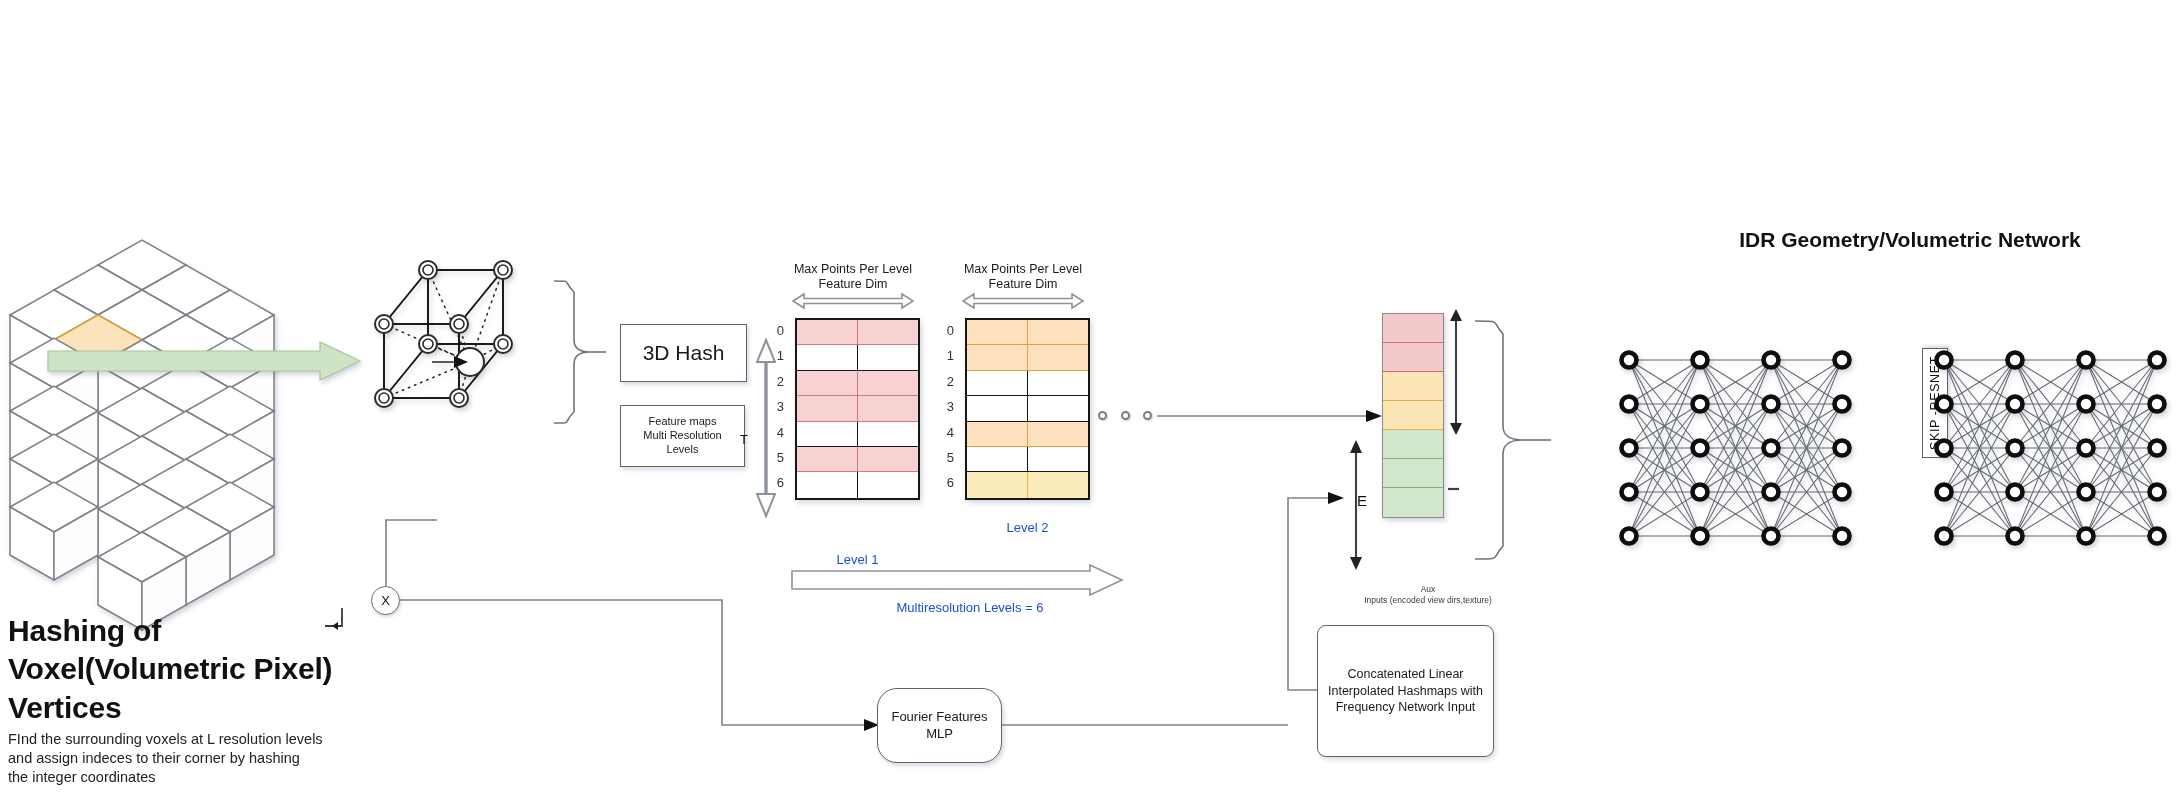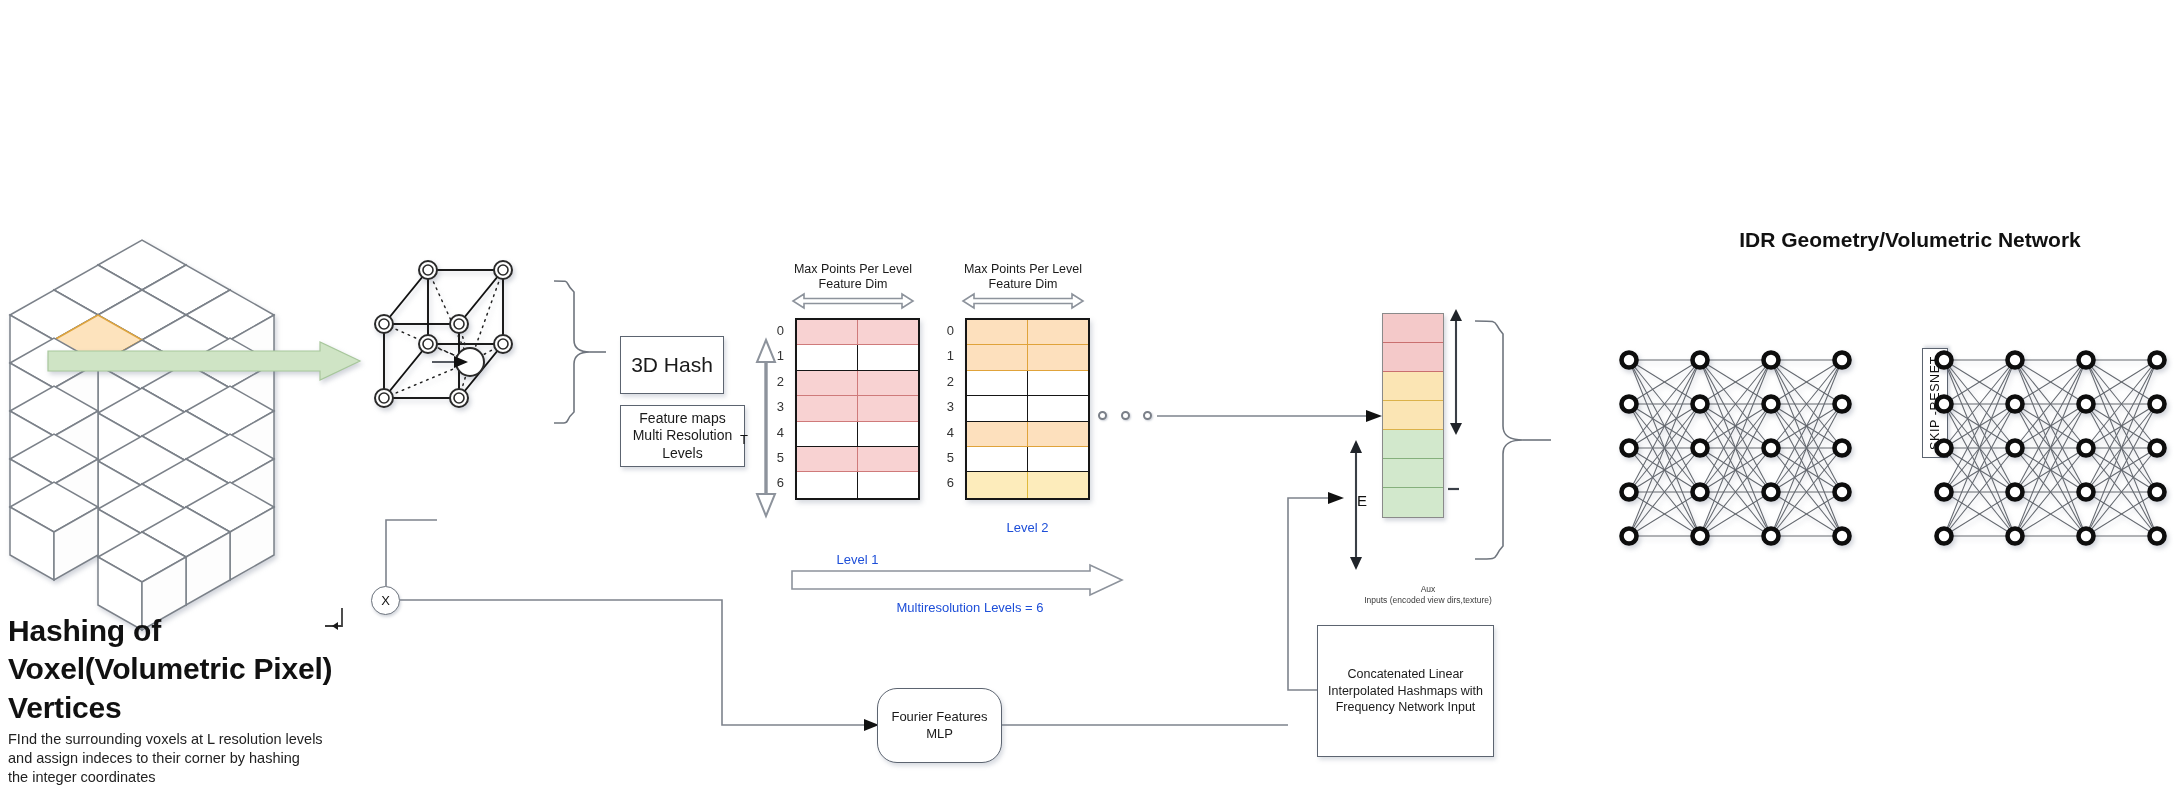--- a/index.html
+++ b/index.html
@@ -36,26 +36,26 @@
 
   
   .box {
     border: 1.6px solid #5c6470;
     background: #fff;
     display: flex; align-items: center; justify-content: center;
     text-align: center;
     box-shadow: 2px 3px 4px rgba(120,130,150,0.28);
     color: #1a1a1a;
   }
-  .box-hash { left: 620px; top: 336px; width: 104px; height: 58px; font-size: 21px; }
-  .box-fm   { left: 620px; top: 405px; width: 125px; height: 62px; font-size: 14px; line-height: 1.26; }
+  .box-hash { left: 620px; top: 324px; width: 127px; height: 58px; font-size: 21px; }
+  .box-fm   { left: 620px; top: 405px; width: 125px; height: 62px; font-size: 11px; line-height: 1.26; }
   .box-ff   { left: 877px; top: 688px; width: 125px; height: 75px; border-radius: 20px; font-size: 13px; line-height: 1.3; }
   .box-cat  { left: 1317px; top: 625px; width: 177px; height: 132px; font-size: 12.5px; line-height: 1.35; padding: 0 6px; }
   .box-cat, .box-cat * { box-shadow: none; }
-  .box-cat { box-shadow: 2px 3px 4px rgba(120,130,150,0.25); }
+  .box-cat { box-shadow: 2px 3px 4px rgba(120,130,150,0.25); border-radius: 9px; }
   .grid-head {
     text-align: center; font-size: 12.5px; color: #1a1a1a; line-height: 1.22;
   }
   .grid-table {
     border: 2.3px solid #161616;
     display: grid;
     grid-template-columns: 1fr 1fr;
     box-shadow: 2px 3px 5px rgba(120,130,150,0.3);
   }
   .cell {

